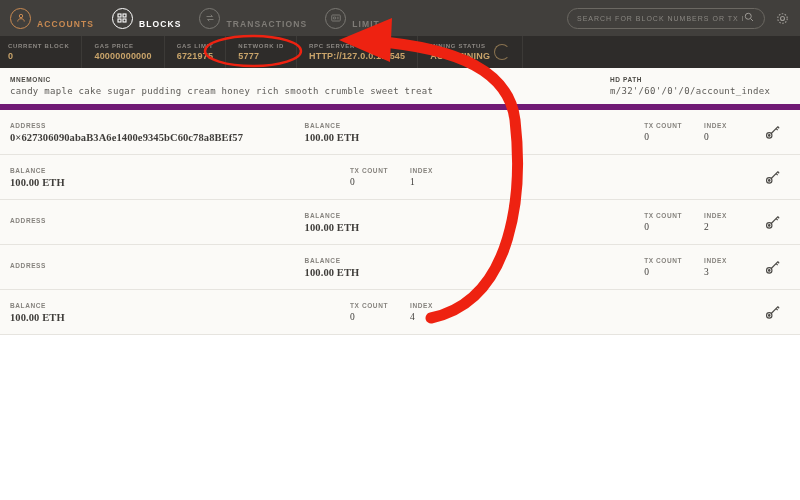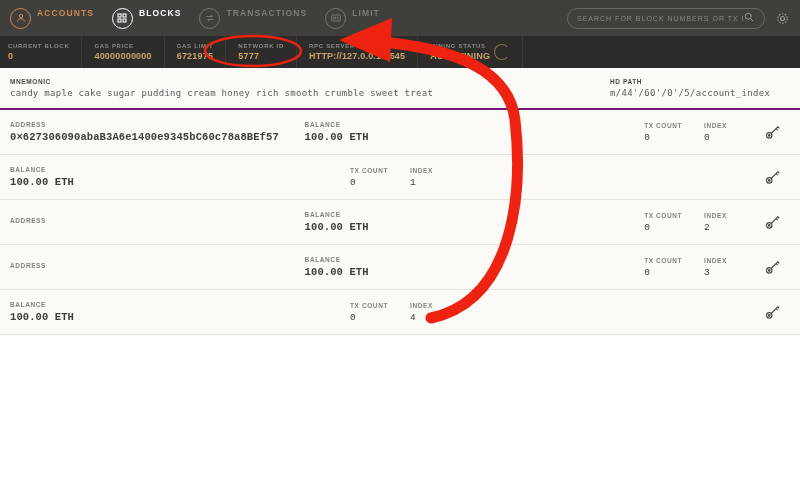--- a/index.html
+++ b/index.html
@@ -11,21 +11,21 @@
   }
   #app { position: relative; width: 800px; height: 500px; background:#ffffff; }
 
   
   .navbar {
     height: 36px; background: #413f3c;
     display: flex; align-items: center; padding: 0 10px;
     position: relative;
   }
   .nav-items { display: flex; align-items: center; gap: 18px; }
-  .nav-item { display: flex; align-items: flex-start; gap: 6px; cursor: pointer; }
+  .nav-item { display: flex; align-items: flex-end; gap: 6px; cursor: pointer; }
   .nav-circle {
     width: 21px; height: 21px; border-radius: 50%;
     border: 1.4px solid #a98c63;
     display: flex; align-items: center; justify-content: center;
     color: #a98c63;
   }
   .nav-item.active .nav-circle { border-color: #c98a52; color:#c98a52; }
   .nav-item.hover .nav-circle { border-color: #ffffff; color:#ffffff; }
   .nav-item.dim .nav-circle { border-color: #7a7873; color:#7a7873; }
   .nav-label {
@@ -72,21 +72,21 @@
   .stat.mining { border-right: none; }
   .mine-spinner {
     width: 16px; height: 16px; margin-left: 4px;
     border: 1.4px solid #8a7350; border-right-color: transparent;
     border-radius: 50%;
   }
   .statusbar .spacer { flex: 1; height: 32px; border-left: 1px solid #3c3a37; }
 
   
   .mnemonic-bar {
-    background: #fbfaf7; border-bottom: 2px solid #701a75;
+    background: #fbfaf7; border-bottom: 6px solid #701a75;
     height: 42px; display: flex; align-items: center;
     padding: 0 10px;
   }
   .mn-left { flex: 1; }
   .mn-label, .col-label {
     font-size: 6.5px; font-weight: bold; letter-spacing: .6px;
     color: #4b4944; margin-bottom: 3px;
   }
   .mn-text {
     font-family: "DejaVu Sans Mono", monospace;
@@ -100,21 +100,21 @@
   .row {
     height: 45px; display: flex; align-items: center;
     border-bottom: 1px solid #e6e4df; padding: 0 10px;
     background: #fbfaf7;
   }
   .cell-label {
     font-size: 6.5px; font-weight: bold; letter-spacing: .6px;
     color: #86837e; margin-bottom: 3px;
   }
   .cell-value {
-    font-family: Liberation Mono, monospace;
+    font-family: Liberation Serif, serif;
     font-size: 10.5px; color: #3f3d3a; letter-spacing: .1px;
     font-weight: bold;
   }
   .c-address { width: 295px; }
   .c-balance { width: 340px; }
   .c-tx { width: 60px; }
   .c-index { width: 60px; }
   .c-key { flex: 1; display:flex; justify-content:flex-end; padding-right: 8px; }
   .key-icon { width: 18px; height: 18px; color:#4a4845; cursor:pointer; }
 
@@ -232,21 +232,21 @@
     <div class="spacer"></div>
   </div>
 
   <div class="mnemonic-bar">
     <div class="mn-left">
       <div class="mn-label">MNEMONIC</div>
       <div class="mn-text">candy maple cake sugar pudding cream honey rich smooth crumble sweet treat</div>
     </div>
     <div class="mn-right">
       <div class="mn-label">HD PATH</div>
-      <div class="mn-text">m/44'/60'/0'/5/account_index</div>
+      <div class="mn-text">m/32'/60'/0'/0/account_index</div>
     </div>
   </div>
 
   <div class="rows">
 
     <div class="row">
       <div class="c-address">
         <div class="cell-label">ADDRESS</div>
         <div class="cell-value">0×627306090abaB3A6e1400e9345bC60c78a8BEf57</div>
       </div>

